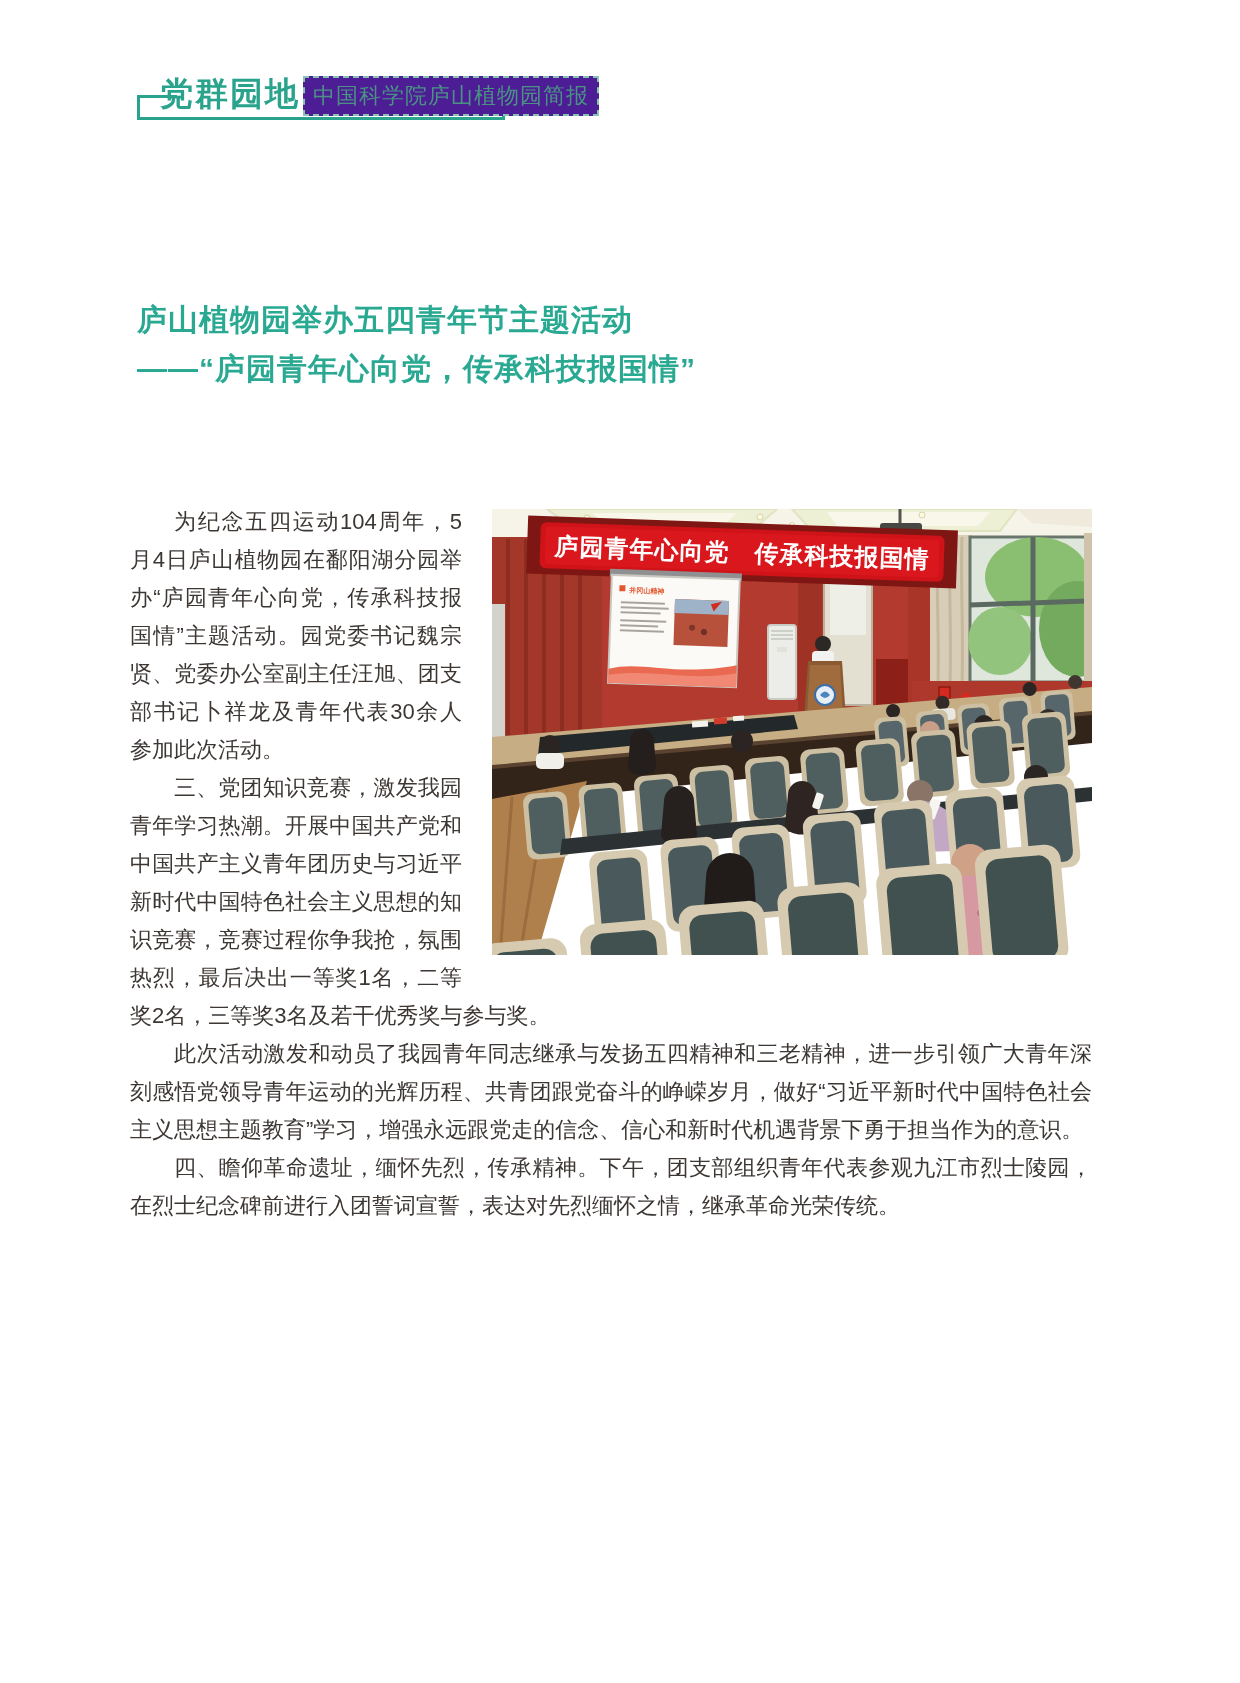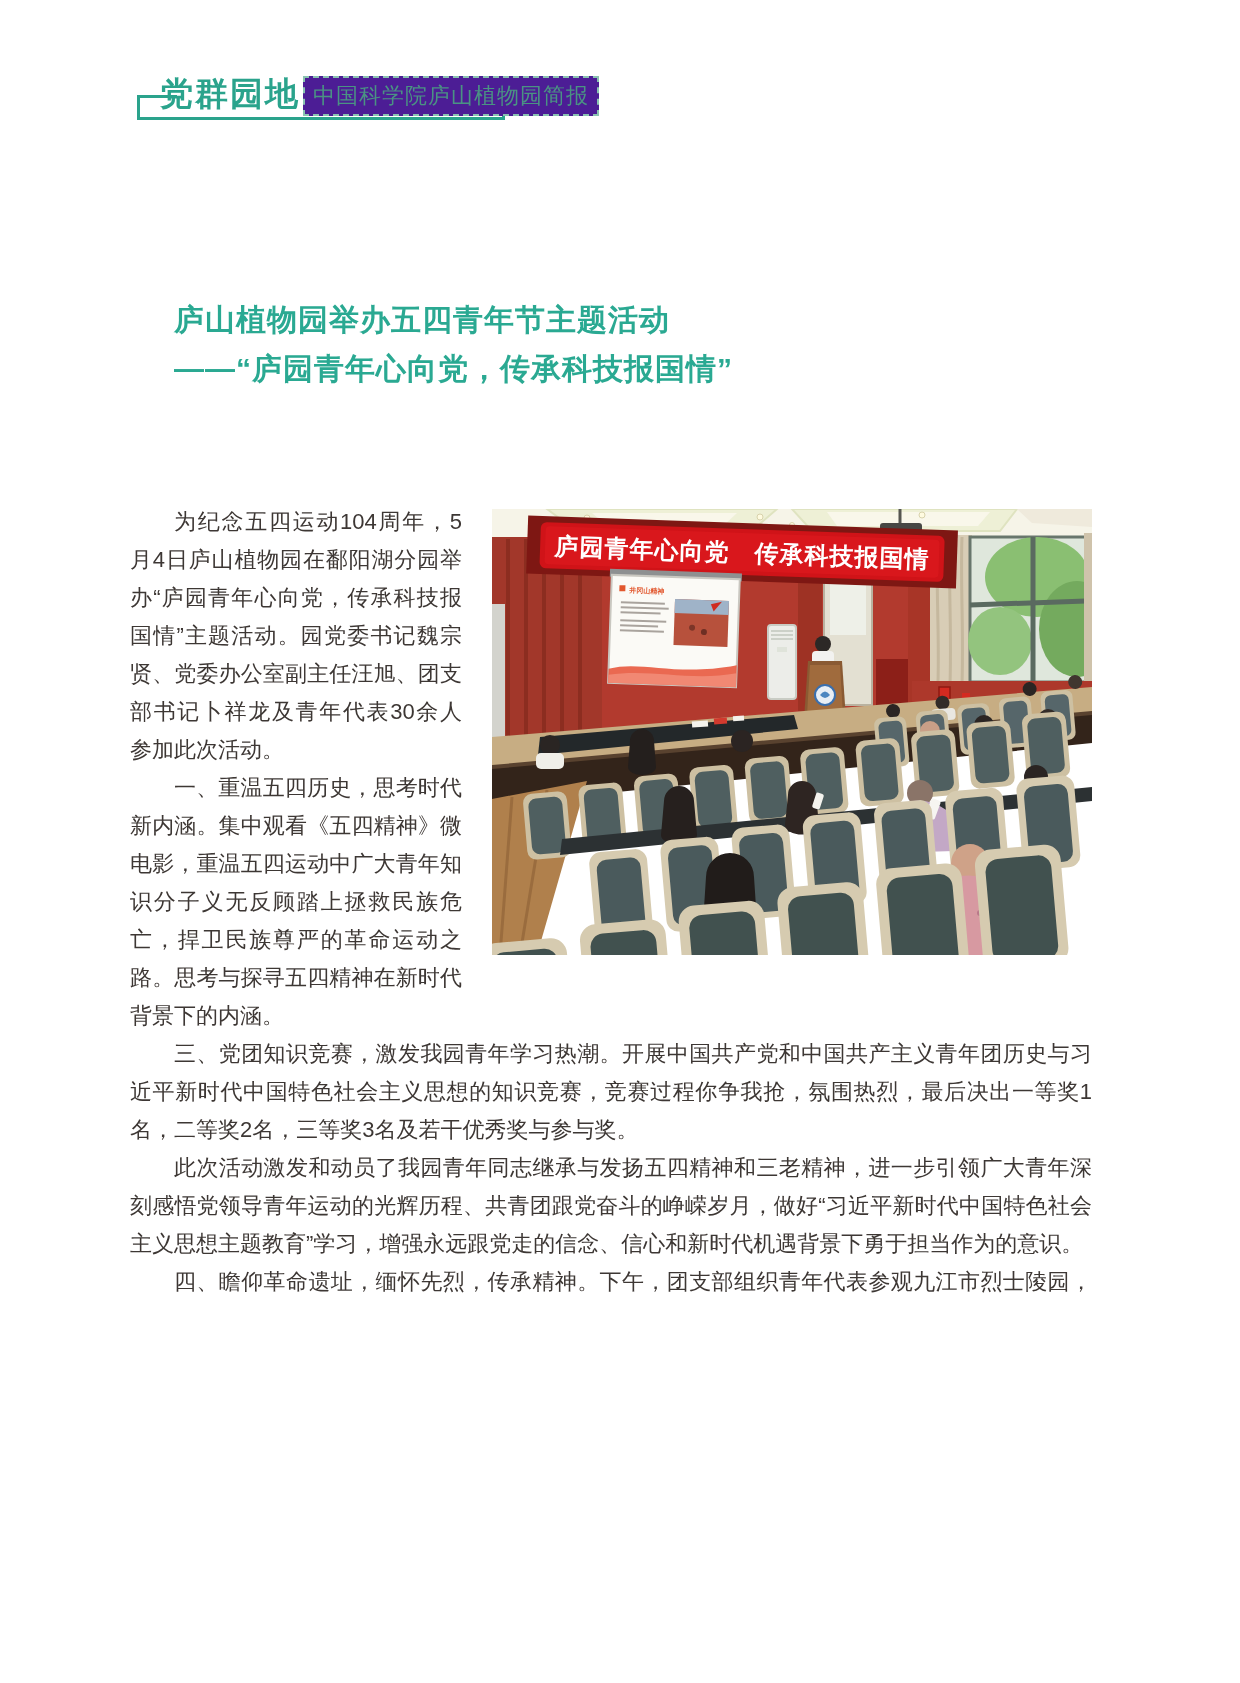--- a/index.html
+++ b/index.html
@@ -25,21 +25,20 @@
     position:absolute;left:303px;top:76px;height:36px;
     padding:0 8px;background:#4c1d95;border:2px dashed #8ac3b1;
     color:#4a9383;font-size:22px;line-height:36px;letter-spacing:1px;
     box-sizing:content-box;white-space:nowrap;
   }
   
   .article-title{
     position:absolute;left:137px;top:295px;
     font-size:30px;line-height:49px;font-weight:bold;color:#2aa992;
     letter-spacing:1px;
-    margin-left:37px;
   }
   
   .article{
     position:absolute;left:130px;top:503px;width:962px;
     font-size:22px;line-height:38px;color:#3d3734;
     text-align:justify;
   }
   .article p{margin:0;text-indent:2em;}
   figure.photo{
     float:right;width:600px;height:446px;
@@ -332,21 +331,20 @@
             <rect x="196" y="398" width="66" height="104" rx="13"></rect>
             <rect x="296" y="388" width="66" height="104" rx="13"></rect>
             <rect x="396" y="378" width="66" height="104" rx="13"></rect>
             <rect x="496" y="368" width="66" height="104" rx="13"></rect>
           </g>
         </g>
       </svg>
     </figure>
 
     <p>为纪念五四运动104周年，5月4日庐山植物园在鄱阳湖分园举办“庐园青年心向党，传承科技报国情”主题活动。园党委书记魏宗贤、党委办公室副主任汪旭、团支部书记卜祥龙及青年代表30余人参加此次活动。</p>
-    <p>一、重温五四历史，思考时代新内涵。集中观看《五四精神》微电影，重温五四运动中广大青年知识分子义无反顾踏上拯救民族危亡，捍卫民族尊严的革命运动之路。思考与探寻五四精神在新时代背景下的内涵。</p>
     <p>三、党团知识竞赛，激发我园青年学习热潮。开展中国共产党和中国共产主义青年团历史与习近平新时代中国特色社会主义思想的知识竞赛，竞赛过程你争我抢，氛围热烈，最后决出一等奖1名，二等奖2名，三等奖3名及若干优秀奖与参与奖。</p>
     <p>此次活动激发和动员了我园青年同志继承与发扬五四精神和三老精神，进一步引领广大青年深刻感悟党领导青年运动的光辉历程、共青团跟党奋斗的峥嵘岁月，做好“习近平新时代中国特色社会主义思想主题教育”学习，增强永远跟党走的信念、信心和新时代机遇背景下勇于担当作为的意识。</p>
     <p>四、瞻仰革命遗址，缅怀先烈，传承精神。下午，团支部组织青年代表参观九江市烈士陵园，在烈士纪念碑前进行入团誓词宣誓，表达对先烈缅怀之情，继承革命光荣传统。</p>
   </div>
 
   <div class="page-number">18</div>
   <div class="logo-box">简报</div>
   <div class="issue-label">2023年第二期</div>
   <div class="footer-divider"></div>
   <div class="org-line1">井冈山精神</div>

